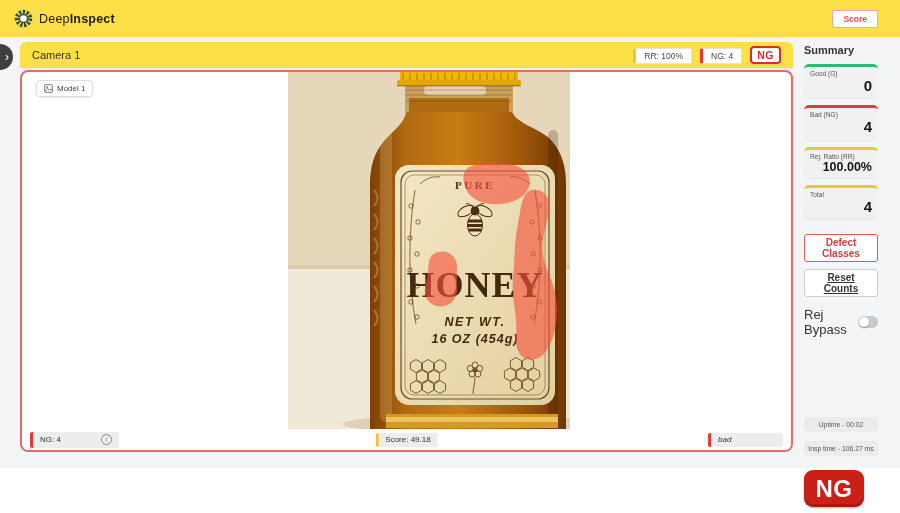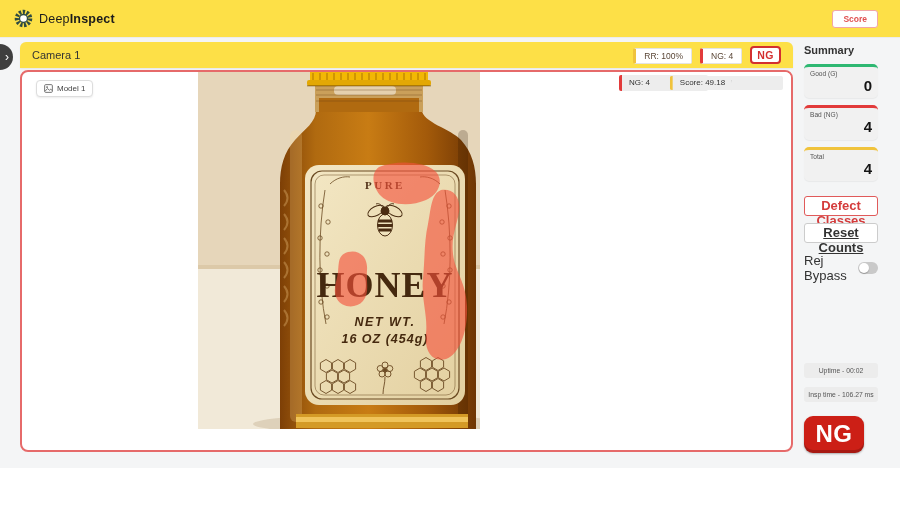--- a/index.html
+++ b/index.html
@@ -23,21 +23,21 @@
     justify-content:space-between;padding:0 12px;box-sizing:border-box;}
   .camera-title{font-size:11px;color:#333;}
   .header-chips{display:flex;align-items:flex-end;gap:8px;}
   .hchip{background:#fff;border:1px solid #e3e3e3;border-left:3px solid #999;
     font-size:8.5px;color:#5a4636;padding:2px 8px;border-radius:2px;}
   .hchip.warn{border-left-color:#f0c33c;}
   .hchip.bad{border-left-color:#e23b3b;}
   .ng-badge{border:2px solid #d32f2f;color:#d32f2f;font-weight:800;font-size:10.5px;
     border-radius:4px;padding:1px 5px;letter-spacing:.5px;background:#fff;}
   .panel{margin-top:2px;height:382px;border:2px solid #e66a6a;border-radius:8px;background:#fff;
-    position:relative;display:flex;flex-direction:row;box-sizing:border-box;overflow:hidden;}
+    position:relative;display:flex;flex-direction:column;box-sizing:border-box;overflow:hidden;}
   .image-wrap{flex:1;display:flex;justify-content:center;align-items:flex-start;overflow:hidden;padding-left:45px;}
   .bottle{display:block;}
   .model-chip{position:absolute;top:8px;left:14px;background:#fff;border:1px solid #ddd;
     border-radius:4px;padding:3px 7px;font-size:8px;color:#444;display:flex;align-items:center;
     gap:4px;box-shadow:0 1px 2px rgba(0,0,0,.08);cursor:pointer;}
   .panel-footer{height:21px;background:#fff;display:flex;align-items:center;
     padding:0 8px;position:relative;}
   .fchip{background:#ededed;border-left:3px solid #999;font-size:8px;color:#333;
     padding:2.5px 7px;border-radius:2px;display:inline-flex;align-items:center;}
   .fchip.bad{border-left-color:#e23b3b;}
@@ -51,21 +51,21 @@
   .sidebar{position:absolute;left:804px;top:44px;width:74px;display:flex;flex-direction:column;justify-content:center;}
   .summary-heading{font-size:11px;font-weight:700;color:#333;margin-bottom:8px;}
   .card{background:#f1f1f1;border-radius:5px;border-top:3px solid #999;padding:3px 6px 4px;
     margin-bottom:7px;box-shadow:0 1px 1px rgba(0,0,0,.05);}
   .card.good{border-top-color:#2eb872;}
   .card.bad{border-top-color:#e23b3b;}
   .card.warn{border-top-color:#f0c33c;}
   .card-label{font-size:6.6px;color:#555;}
   .card-value{font-size:15px;font-weight:700;color:#141414;text-align:right;line-height:1.15;}
   .card-value.small{font-size:12.5px;}
-  .side-btn{height:20px;border-radius:3px;font-size:13px;font-weight:700;cursor:pointer;
+  .side-btn{height:28px;border-radius:3px;font-size:10px;font-weight:700;cursor:pointer;
     font-family:"Liberation Sans",sans-serif;width:100%;}
   .btn-defect{margin-top:8px;background:#fff;border:1px solid #e05a5a;color:#d43c3c;}
   .btn-reset{margin-top:7px;background:#fff;border:1px solid #ccc;color:#333;text-decoration:underline;}
   .toggle-row{margin-top:10px;display:flex;align-items:center;justify-content:space-between;}
   .toggle-label{font-size:13px;color:#333;}
   .toggle{width:24px;height:12px;border-radius:6px;background:#c9c9c9;position:relative;cursor:pointer;}
   .toggle-knob{position:absolute;left:1px;top:1px;width:10px;height:10px;border-radius:50%;
     background:#fff;box-shadow:0 1px 1px rgba(0,0,0,.25);}
   .meta-chip{background:#ececec;border-radius:3px;height:15px;font-size:6.8px;color:#555;
     display:flex;align-items:center;justify-content:center;}
@@ -256,20 +256,24 @@
 
   <div class="card good">
     <div class="card-label">Good (G)</div>
     <div class="card-value">0</div>
   </div>
   <div class="card bad">
     <div class="card-label">Bad (NG)</div>
     <div class="card-value">4</div>
   </div>
   <div class="card warn">
+    <div class="card-label">Rej. Ratio (RR)</div>
+    <div class="card-value small">100.00%</div>
+  </div>
+  <div class="card warn">
     <div class="card-label">Total</div>
     <div class="card-value">4</div>
   </div>
 
   <button class="side-btn btn-defect">Defect Classes</button>
   <button class="side-btn btn-reset">Reset Counts</button>
 
   <div class="toggle-row">
     <span class="toggle-label">Rej Bypass</span>
     <span class="toggle">

